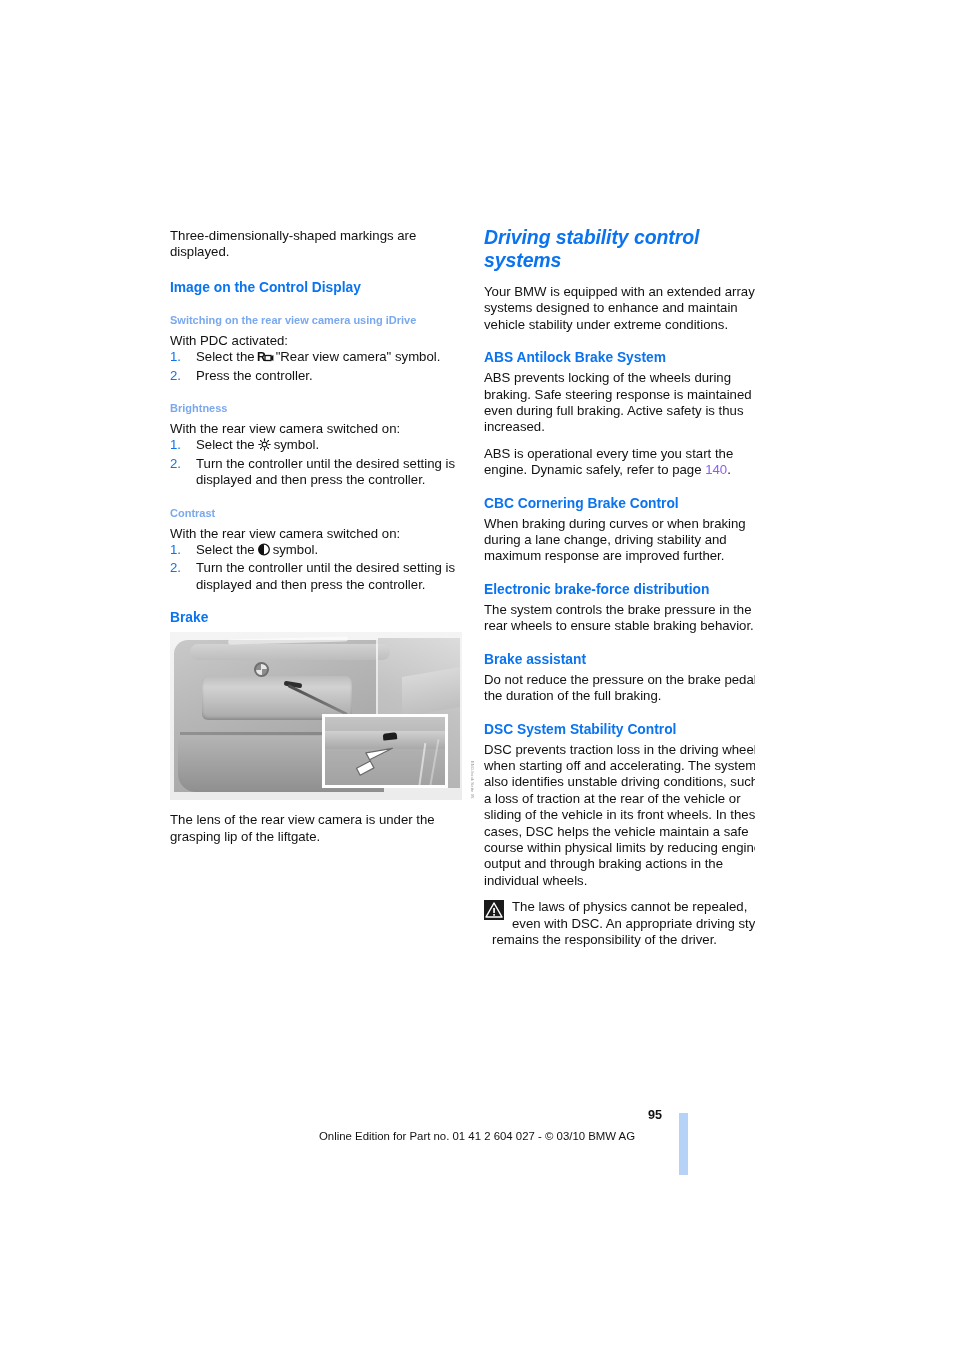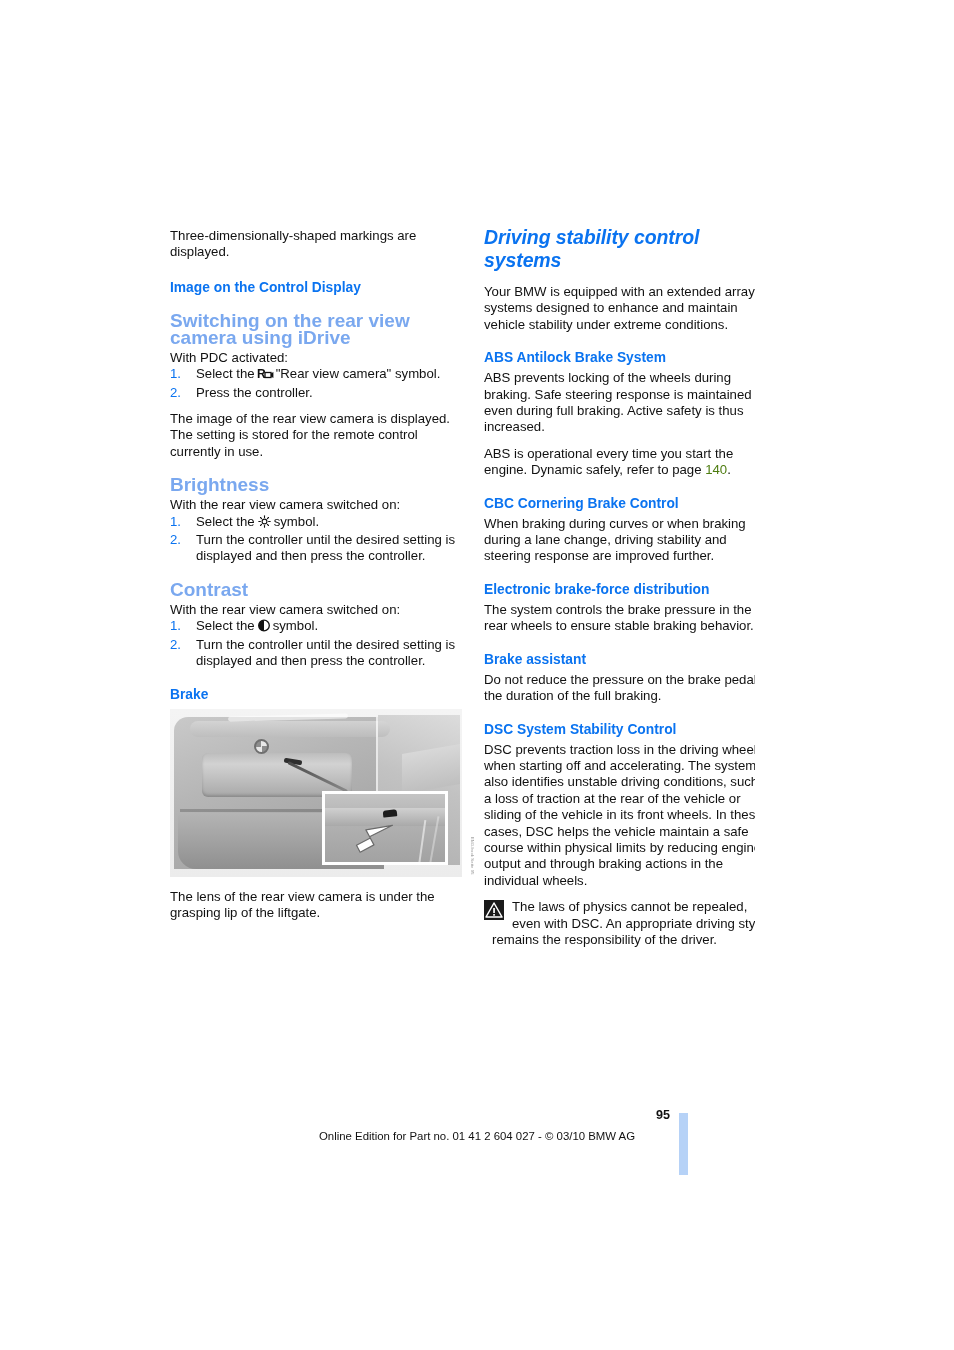--- a/index.html
+++ b/index.html
@@ -47,21 +47,21 @@
   }
   h2.doc-h2 {
     font-size: 13.8px;
     line-height: 17px;
     font-weight: bold;
     color: #0a73f0;
     margin: 16px 0 4px 0;
   }
   h2.doc-h2.first { margin-top: 18px; }
   h3.doc-h3 {
-    font-size: 19px;
+    font-size: 11px;
     line-height: 17px;
     font-weight: bold;
     color: #7aa8ef;
     margin: 16px 0 4px 0;
   }
 
   
   ol.steps {
     list-style: none;
     margin: 0 0 10px 0;
@@ -282,21 +282,21 @@
     color: #111111;
   }
   .footer-text {
     display: inline-block;
   }
   .pagenum {
     position: absolute;
     left: 648px;
     top: 1108px;
     width: 30px;
-    text-align: center;
+    text-align: left;
     font-size: 12.6px;
     font-weight: bold;
     color: #111111;
   }
   .page-bar {
     position: absolute;
     left: 679px;
     top: 1113px;
     width: 9px;
     height: 62px;
@@ -324,21 +324,20 @@
             <text x="0" y="11" font-family="Liberation Sans, sans-serif" font-size="12" font-weight="bold" fill="#111">R</text>
             <rect x="8" y="5.5" width="6" height="5" fill="none" stroke="#111" stroke-width="1.3"></rect>
             <path d="M14 6.6 L16.4 4.9 L16.4 11 L14 9.4 Z" fill="#111"></path>
           </svg></span><span>"Rear view camera" symbol.</span>
       </li>
       <li>
         <span class="num">2.</span><span>Press the controller.</span>
       </li>
     </ol>
 
-    <p>The image of the rear view camera is displayed. The setting is stored for the remote control currently in use.</p>
 
     <h3 class="doc-h3">Brightness</h3>
 
     <p class="tight">With the rear view camera switched on:</p>
 
     <ol class="steps">
       <li>
         <span class="num">1.</span><span>Select the</span><span class="sym"><svg width="15" height="13" viewBox="0 0 15 13">
             <circle cx="7.5" cy="6.5" r="2.4" fill="none" stroke="#111" stroke-width="1.1"></circle>
             <g stroke="#111" stroke-width="1.1" stroke-linecap="round">
@@ -411,24 +410,24 @@
 
   <div class="col col-right">
 
     <h1 class="doc-h1">Driving stability control systems</h1>
 
     <p>Your BMW is equipped with an extended array of systems designed to enhance and maintain vehicle stability under extreme conditions.</p>
 
     <h2 class="doc-h2">ABS Antilock Brake System</h2>
     <p>ABS prevents locking of the wheels during braking. Safe steering response is maintained even during full braking. Active safety is thus increased.</p>
     <p><span>ABS is operational every time you start the engine. Dynamic safely, refer to page</span>
-      <a href="#" style="color:#4d7c0f;text-decoration:none;">140</a><span>.</span></p>
+      <a href="#" style="color:#8b5cf6;text-decoration:none;">140</a><span>.</span></p>
 
     <h2 class="doc-h2">CBC Cornering Brake Control</h2>
-    <p>When braking during curves or when braking during a lane change, driving stability and steering response are improved further.</p>
+    <p>When braking during curves or when braking during a lane change, driving stability and maximum response are improved further.</p>
 
     <h2 class="doc-h2">Electronic brake-force distribution</h2>
     <p>The system controls the brake pressure in the rear wheels to ensure stable braking behavior.</p>
 
     <h2 class="doc-h2">Brake assistant</h2>
     <p>Do not reduce the pressure on the brake pedal for the duration of the full braking.</p>
 
     <h2 class="doc-h2">DSC System Stability Control</h2>
     <p>DSC prevents traction loss in the driving wheels when starting off and accelerating. The system also identifies unstable driving conditions, such as a loss of traction at the rear of the vehicle or sliding of the vehicle in its front wheels. In these cases, DSC helps the vehicle maintain a safe course within physical limits by reducing engine output and through braking actions in the individual wheels.</p>
 

